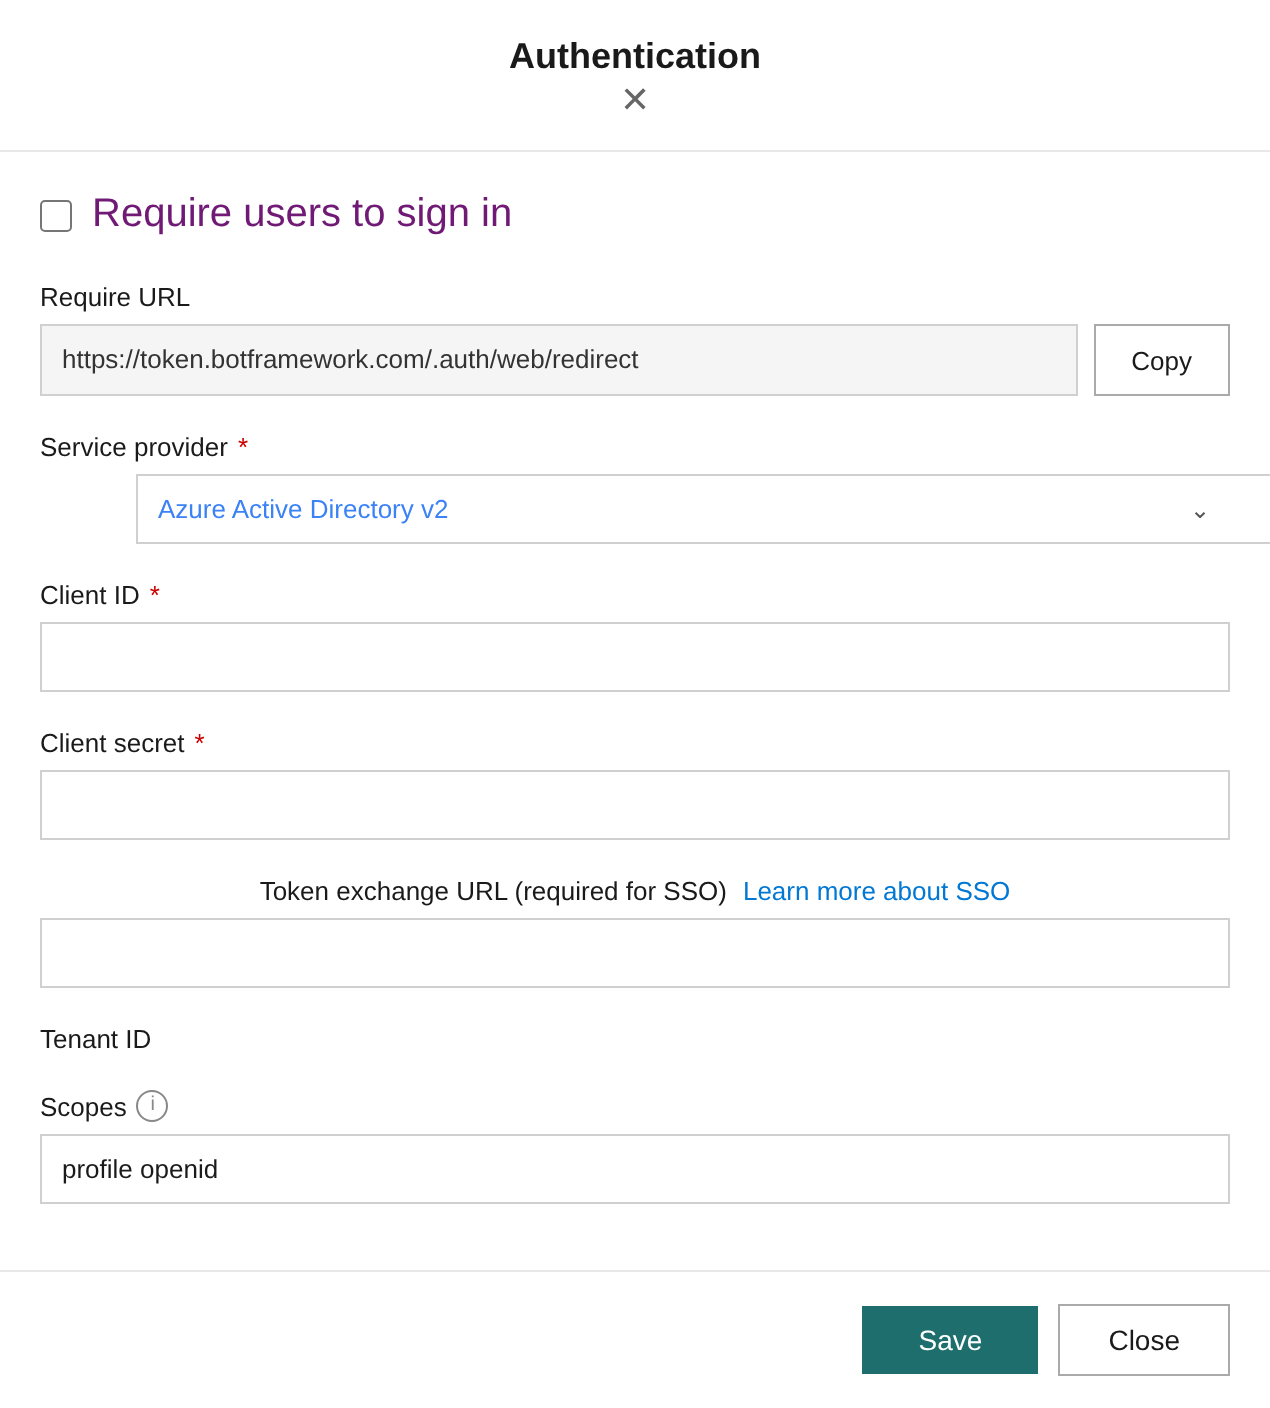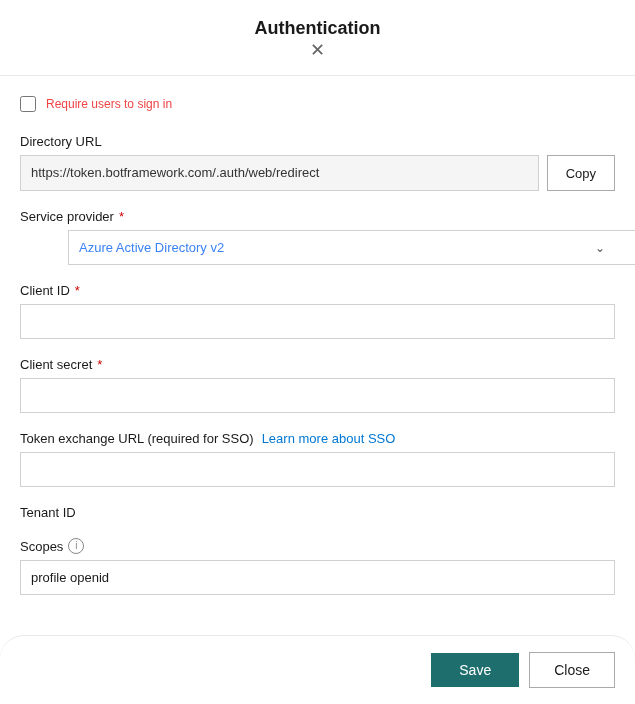--- a/index.html
+++ b/index.html
@@ -67,22 +67,22 @@
       margin-bottom: 22px;
     }
 
     .checkbox-row input[type="checkbox"] {
       width: 16px;
       height: 16px;
       cursor: pointer;
     }
 
     .checkbox-label {
-      font-size: 12px;
-      color: #ef4444;
+      font-size: 20px;
+      color: #701a75;
     }
 
     .form-group {
       margin-bottom: 18px;
     }
 
     .form-label {
       font-size: 13px;
       font-weight: 500;
       color: #1a1a1a;
@@ -165,20 +165,21 @@
     .form-input.readonly {
       background: #f5f5f5;
       color: #888;
     }
 
     .token-label-row {
       display: flex;
       align-items: center;
       gap: 8px;
       margin-bottom: 6px;
+      justify-content: center;
     }
 
     .token-label {
       font-size: 13px;
       font-weight: 500;
       color: #1a1a1a;
     }
 
     .sso-link {
       font-size: 13px;
@@ -200,21 +201,20 @@
       line-height: 1;
     }
 
     .dialog-footer {
       display: flex;
       align-items: center;
       justify-content: flex-end;
       gap: 10px;
       padding: 16px 20px;
       border-top: 1px solid #e8e8e8;
-      border-radius: 24px;
     }
 
     .btn-save {
       background: #1e6e6e;
       color: #fff;
       border: none;
       padding: 9px 28px;
       font-size: 14px;
       font-weight: 500;
       cursor: pointer;
@@ -239,21 +239,21 @@
   </div>
 
   <div class="dialog-body">
 
     <div class="checkbox-row">
       <input type="checkbox" id="requireSignin" style="">
       <label class="checkbox-label" for="requireSignin">Require users to sign in</label>
     </div>
 
     <div class="form-group">
-      <div class="form-label">Directory URL</div>
+      <div class="form-label">Require URL</div>
       <div class="redirect-url-row">
         <div class="url-display">https://token.botframework.com/.auth/web/redirect</div>
         <button class="copy-btn">Copy</button>
       </div>
     </div>
 
     <div class="form-group">
       <div class="form-label">
         <span>Service provider</span>
         <span class="required-star">*</span>

